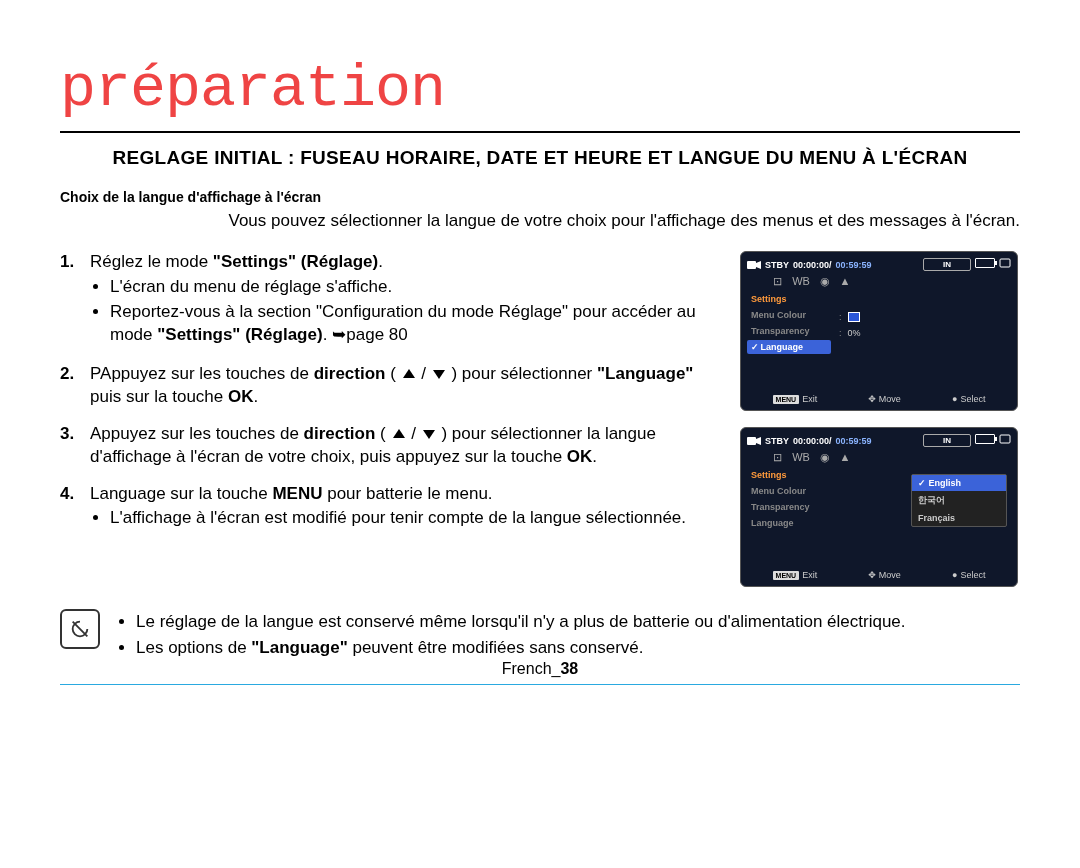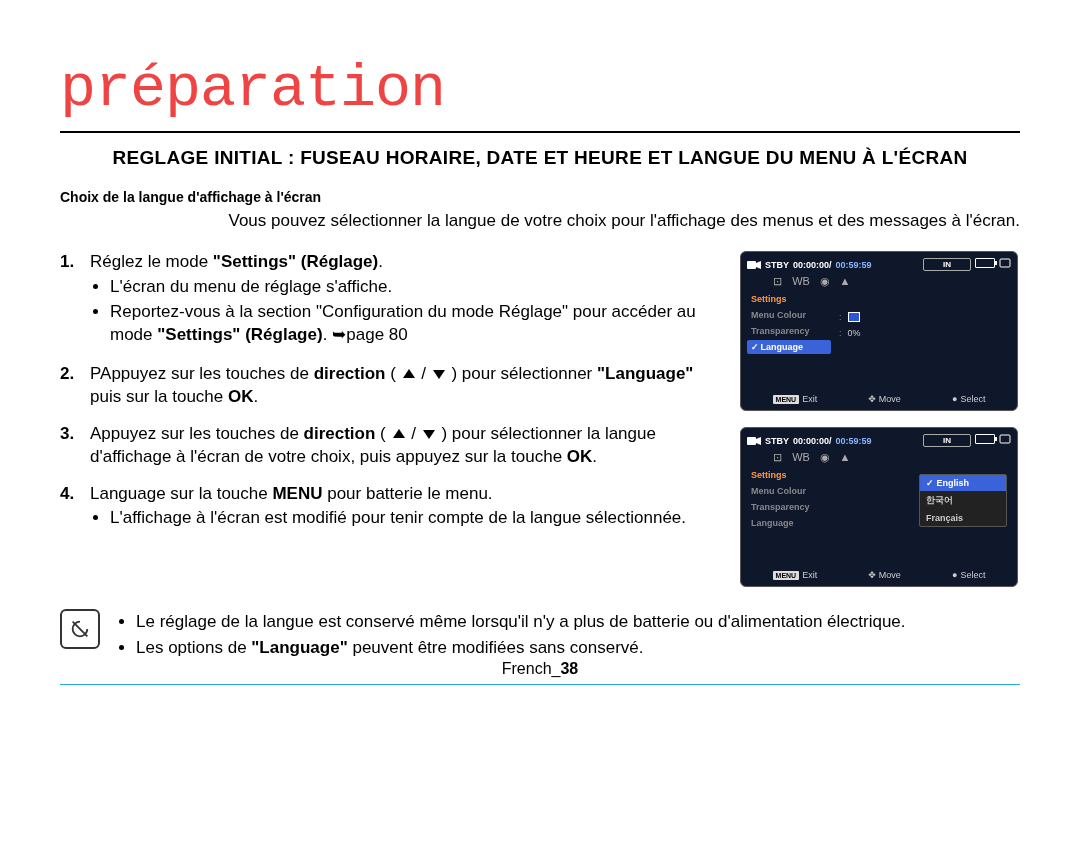--- a/index.html
+++ b/index.html
@@ -43,21 +43,21 @@
   .sb-item.title-item { color:#ff9a3c; font-weight:bold; }
   .sb-item.active { background:#3b63d9; color:#fff; border-radius:2px; }
   .sb-item.active .check { color:#fff; margin-right:2px;}
   .cam-right { flex:1; display:flex; flex-direction:column; gap:6px; font-size:9px; color:#ccc; position:relative;}
   .kv { display:flex; align-items:center; gap:6px; }
   .kv .colon { color:#888;}
   .swatch { width:12px; height:10px; border:1px solid #fff; background:#2a56d8; }
   .cam-bottom { display:flex; justify-content:space-around; align-items:center; font-size:9px; color:#ccc; margin-top:auto; }
   .cam-bottom .lbl { display:flex; align-items:center; gap:3px; }
   .menu-tag { background:#ddd; color:#000; font-size:7px; font-weight:bold; padding:1px 3px; border-radius:1px;}
-  .dropdown { position:absolute; right:4px; top:6px; width:88px; background:#222; border:1px solid #555; border-radius:2px; }
+  .dropdown { position:absolute; right:4px; top:6px; width:96px; background:#222; border:1px solid #555; border-radius:2px; }
   .dropdown .opt { padding:3px 6px; font-size:9px; color:#ccc; font-weight:bold;}
   .dropdown .opt.active { background:#3b63d9; color:#fff; }
   .dropdown .opt.active .check { margin-right:3px; }
 
   .note-row { display:flex; gap:16px; margin-top:22px; }
   .note-icon { width:40px; height:40px; border:2px solid #333; border-radius:6px; display:flex; align-items:center; justify-content:center; font-size:22px; }
   .note-list { flex:1; font-size:17px; line-height:1.5; }
   .note-list li { list-style: disc; margin-left:20px; }
 
   .footer { text-align:center; font-size:16px; color:#000;}

